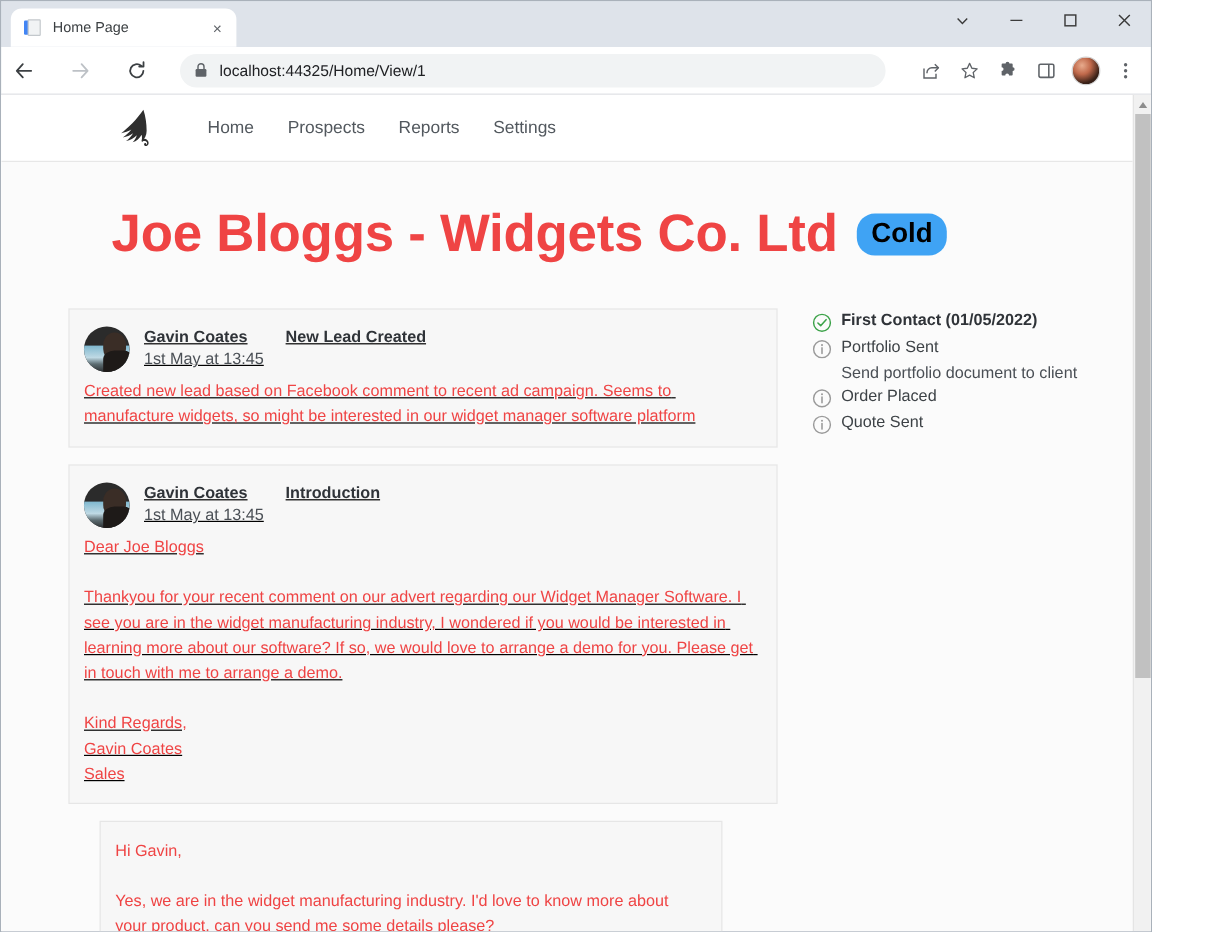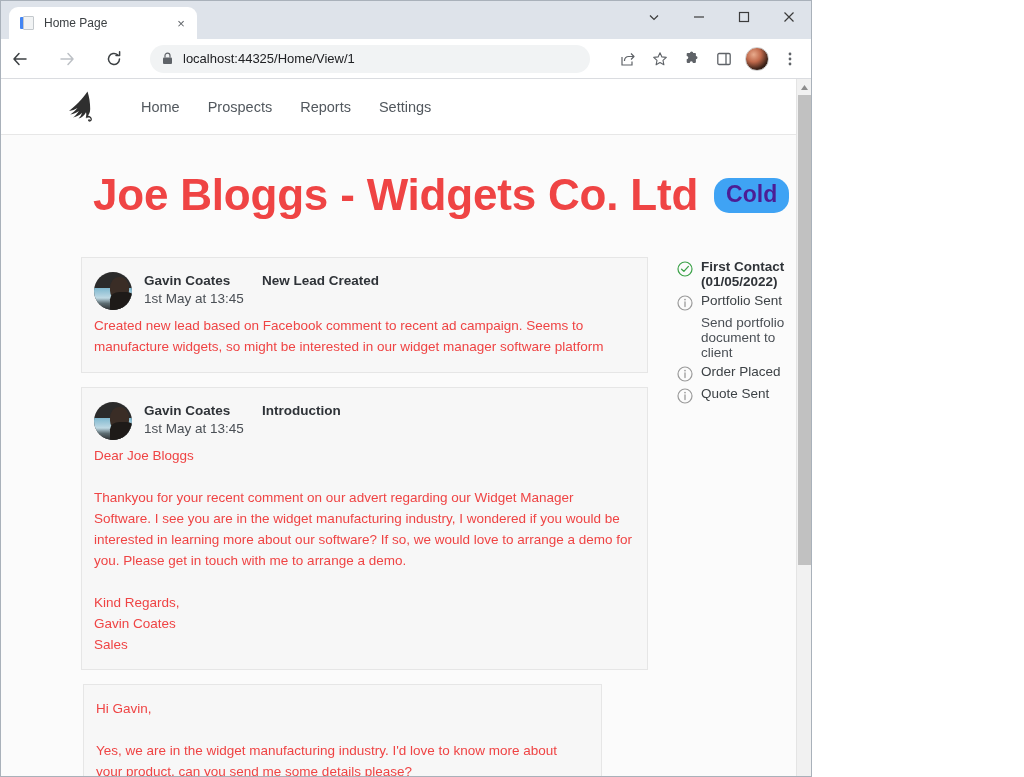--- a/index.html
+++ b/index.html
@@ -5,21 +5,21 @@
   * { box-sizing: border-box; margin: 0; padding: 0; }
   html, body {
     width: 1024px; height: 777px;
     overflow: hidden;
     font-family: "Liberation Sans", sans-serif;
     background: #ffffff;
   }
 
   
   .browser {
-    width: 812px; height: 777px;
+    width: 960px; height: 777px;
     display: flex; flex-direction: column;
     background: #d6dce3;
     border: 1px solid #a9b1ba;
   }
 
   .tabstrip {
     height: 38px;
     background: #dee3ea;
     display: flex;
     align-items: flex-end;
@@ -130,21 +130,21 @@
     background: #ffffff;
     overflow: hidden;
     position: relative;
   }
 
   .navbar {
     height: 56px;
     background: #ffffff;
     border-bottom: 1px solid #e7e7e7;
     display: flex; align-items: center;
-    padding-left: 60px;
+    padding-left: 92px;
     gap: 0;
   }
   .brand-logo { width: 40px; height: 40px; display:flex; align-items:center; justify-content:center; }
   .nav-links { display: flex; align-items: center; gap: 0; margin-left: 26px; }
   .nav-link {
     font-size: 14.5px; color: #52585e;
     padding: 6px 14px;
     white-space: nowrap;
   }
 
@@ -158,21 +158,21 @@
     display: flex; align-items: center; gap: 16px;
     padding: 36px 0 0 92px;
   }
   .page-title {
     font-size: 44px; font-weight: 700; color: #ef4444;
     letter-spacing: -0.2px;
     line-height: 1.1;
   }
   .badge {
     background: #3fa3f4;
-    color: #4c1d95;
+    color: #000000;
     font-size: 23px; font-weight: bold;
     padding: 4px 12px 6px 12px;
     border-radius: 15px;
     line-height: 1.1;
   }
 
   .main-grid {
     display: flex;
     padding: 38px 0 0 0;
     align-items: flex-start;
@@ -187,21 +187,21 @@
     padding-left: 20px;
   }
 
   
   .card {
     background: #f7f7f7;
     border: 1px solid #e6e6e6;
     padding: 14px 14px 14px 12px;
     margin-bottom: 14px;
   }
-  .card.outgoing { margin-left: 80px; margin-right: 1px; }
+  .card.outgoing { margin-left: 56px; margin-right: 1px; text-decoration: underline; }
   .card.incoming { margin-left: 82px; margin-right: 47px; }
 
   .card-head {
     display: flex; align-items: flex-start; gap: 12px;
     margin-bottom: 6px;
   }
   .av {
     width: 38px; height: 38px; border-radius: 50%;
     flex: 0 0 38px;
     overflow: hidden;

